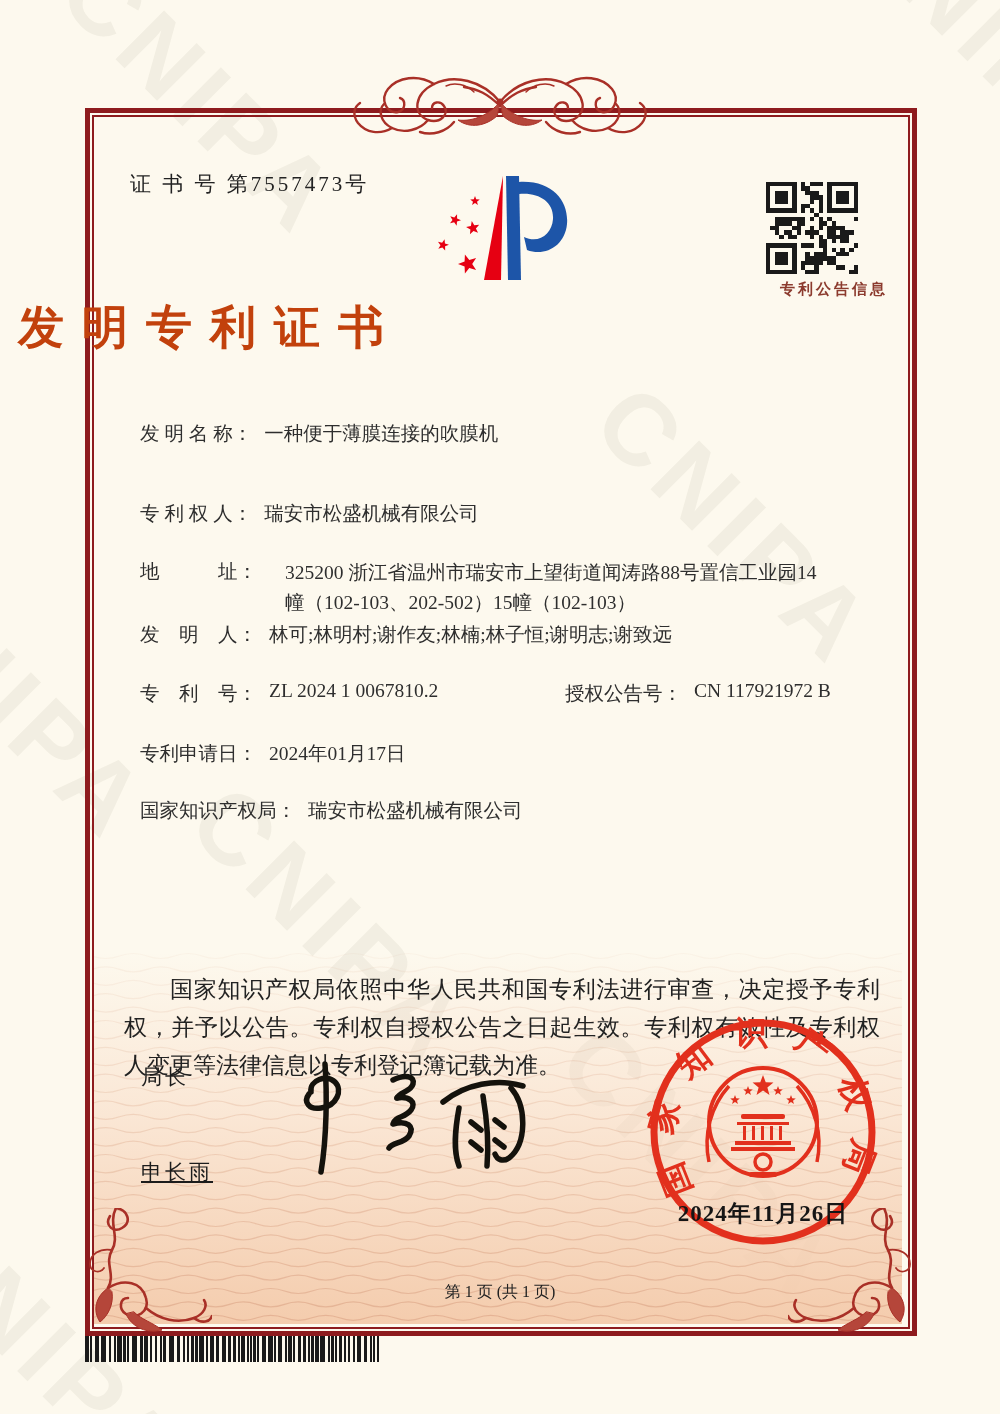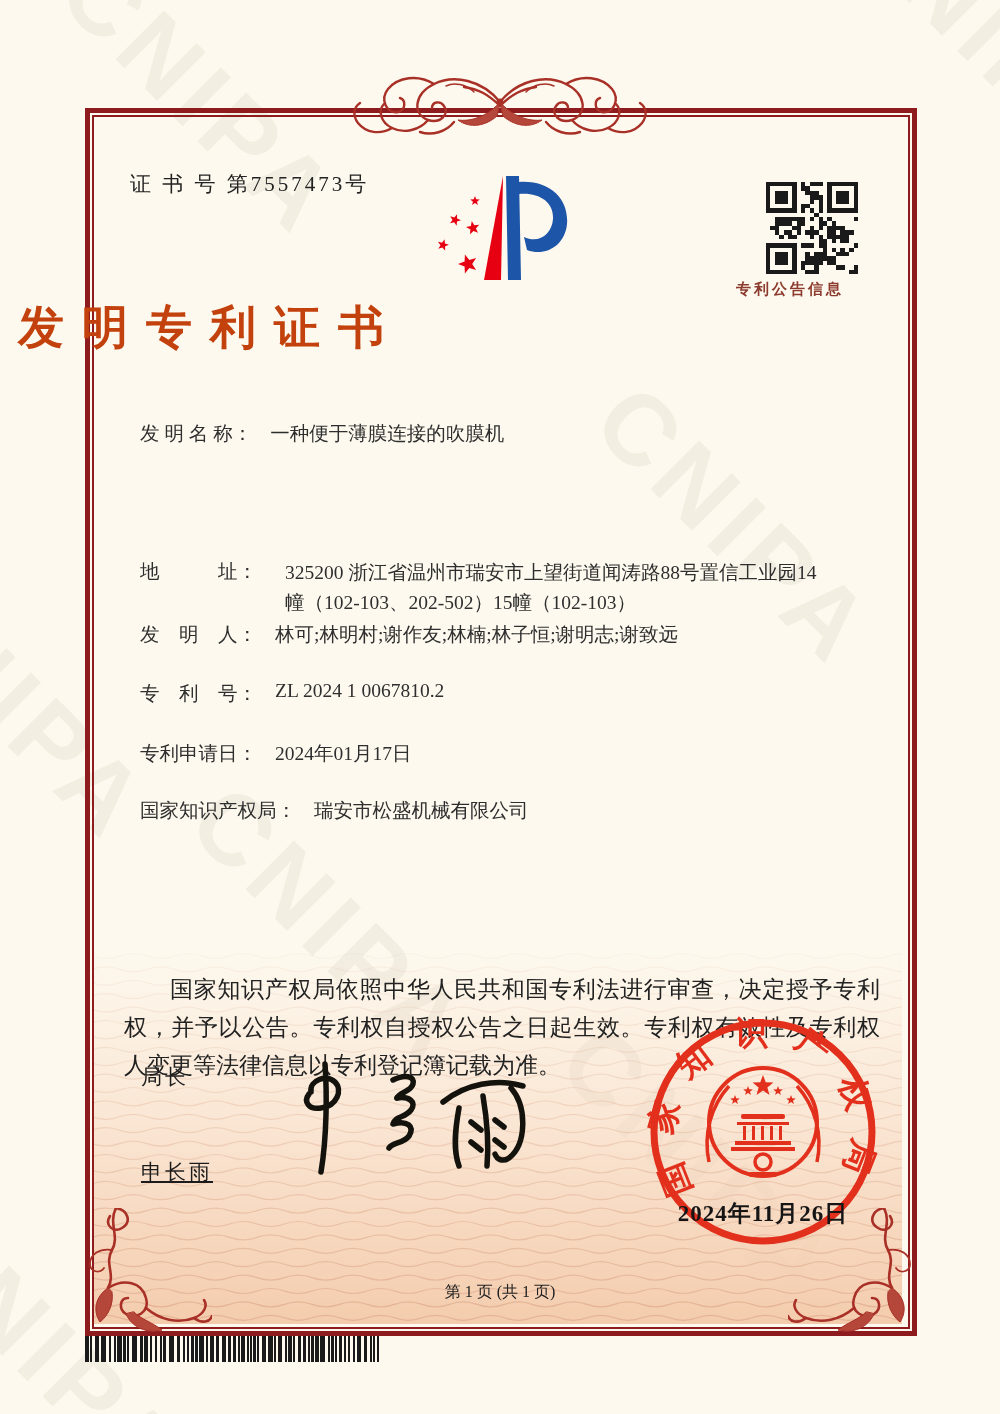--- a/index.html
+++ b/index.html
@@ -27,30 +27,30 @@
   .waves-box svg{position:absolute;inset:0;}
   
   .flourish{position:absolute;z-index:3;pointer-events:none;}
   .fl-top{left:350px;top:62px;width:300px;height:80px;}
   .fl-br{left:788px;top:1208px;width:150px;height:132px;}
   .fl-bl{left:62px;top:1208px;width:150px;height:132px;transform:scaleX(-1);}
   
   .cert-no{position:absolute;left:130px;top:170px;font-size:21px;letter-spacing:3px;color:#222;z-index:4;}
   .logo{position:absolute;left:425px;top:156px;width:150px;height:132px;z-index:4;}
   .qr{position:absolute;left:766px;top:182px;width:92px;height:92px;z-index:4;}
-  .qr-caption{position:absolute;left:736px;top:280px;width:152px;text-align:left;
+  .qr-caption{position:absolute;left:736px;top:280px;width:152px;text-align:right;
     font-size:15px;letter-spacing:3px;color:#8c3b2e;font-weight:bold;z-index:4;}
   .title{
     position:absolute;left:0;top:297px;width:1000px;text-align:left;z-index:4;
     font-size:46px;font-weight:bold;color:#c2410c;letter-spacing:18px;text-indent:18px;
   }
   
   .row{position:absolute;left:140px;z-index:4;font-size:19.5px;color:#2e2e2e;}
   .row .lab{display:inline-block;vertical-align:top;white-space:pre;}
-  .row .val{display:inline-block;vertical-align:top;margin-left:18px;}
+  .row .val{display:inline-block;vertical-align:top;margin-left:12px;}
   .addr .val{width:545px;line-height:30px;margin-left:28px;}
   .rcol{left:565px;}
   
   .notice{position:absolute;left:124px;top:948px;width:756px;z-index:4;
     font-size:23px;line-height:38px;text-align:justify;text-indent:2em;color:#222;}
   
   .director-title{position:absolute;left:141px;top:1063px;font-size:21px;letter-spacing:3px;z-index:4;
     font-family:"Liberation Sans","DejaVu Sans",sans-serif;color:#1c1c1c;}
   .director-name{position:absolute;left:141px;top:1158px;font-size:21px;letter-spacing:3px;z-index:4;
     font-family:"Liberation Sans","DejaVu Sans",sans-serif;color:#1c1c1c;text-decoration:underline;}
@@ -389,28 +389,34 @@
         <rect x="20" y="20" width="1" height="1" fill="#1a1a1a"></rect>
       </g>
   </svg>
   <div class="qr-caption">专利公告信息</div>
 
   <div class="title">发明专利证书</div>
 
   <div class="row" style="top:420px">
     <span class="lab">发 明 名 称：</span><span class="val">一种便于薄膜连接的吹膜机</span>
   </div>
+  <div class="row" style="top:500px">
+    <span class="lab">专 利 权 人：</span><span class="val">瑞安市松盛机械有限公司</span>
+  </div>
   <div class="row addr" style="top:558px">
     <span class="lab">地　　　址：</span><span class="val">325200 浙江省温州市瑞安市上望街道闻涛路88号置信工业园14幢（102-103、202-502）15幢（102-103）</span>
   </div>
   <div class="row" style="top:621px">
     <span class="lab">发　明　人：</span><span class="val">林可;林明村;谢作友;林楠;林子恒;谢明志;谢致远</span>
   </div>
   <div class="row" style="top:680px">
     <span class="lab">专　利　号：</span><span class="val">ZL 2024 1 0067810.2</span>
+  </div>
+  <div class="row rcol" style="top:680px">
+    <span class="lab">授权公告号：</span><span class="val">CN 117921972 B</span>
   </div>
   <div class="row" style="top:740px">
     <span class="lab">专利申请日：</span><span class="val">2024年01月17日</span>
   </div>
   <div class="row" style="top:797px">
     <span class="lab">国家知识产权局：</span><span class="val">瑞安市松盛机械有限公司</span>
   </div>
 
   <p class="notice">国家知识产权局依照中华人民共和国专利法进行审查，决定授予专利权，并予以公告。专利权自授权公告之日起生效。专利权有效性及专利权人变更等法律信息以专利登记簿记载为准。</p>
 

